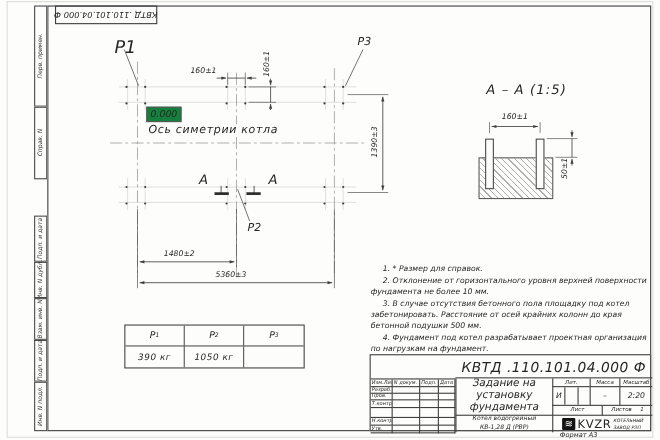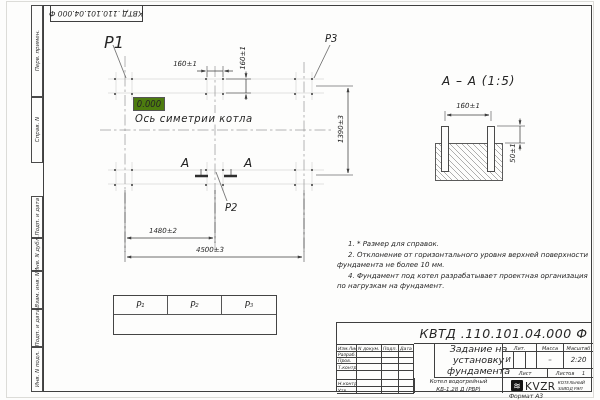--- a/index.html
+++ b/index.html
@@ -16,21 +16,21 @@
 
   .stamp { position:absolute; left:31px; width:12px; border:1px solid #4a4a4a; background:#fdfdfc;
            display:flex; align-items:center; justify-content:center; }
   .stamp span { writing-mode:vertical-rl; transform:rotate(180deg); font-size:5.5px; font-style:italic;
                 white-space:nowrap; color:#333; }
   .lbl { position:absolute; font-style:italic; white-space:nowrap; }
   .dim { position:absolute; font-style:italic; font-size:7px; text-align:center; white-space:nowrap; }
   .dim-v { transform:rotate(-90deg); }
 
   .levelbox { position:absolute; left:133px; top:97px; width:32px; height:14px; border:1px solid #555;
-              display:flex; align-items:center; justify-content:center; font-size:8.5px; font-style:italic; background:#4d7c0f; }
+              display:flex; align-items:center; justify-content:center; font-size:8.5px; font-style:italic; background:#15803d; }
   .axis { left:133px; top:113px; font-size:10px; letter-spacing:.6px; background:#fdfdfc; padding:0 2px; }
 
   .bolt-group { position:absolute; width:19px; height:17px; }
   .bolt-group i { position:absolute; width:2.4px; height:2.4px; background:#3c3c3c; border-radius:50%; }
   .bolt-group i:nth-child(1){left:0;top:0} .bolt-group i:nth-child(2){right:0;top:0}
   .bolt-group i:nth-child(3){left:0;bottom:0} .bolt-group i:nth-child(4){right:0;bottom:0}
 
   .sec-title { left:442px; top:74px; font-size:12px; letter-spacing:1px; }
   .concrete { position:absolute; left:435px; top:143px; width:68px; height:38px; border:1px solid #5a5a5a;
               background:repeating-linear-gradient(45deg, rgba(130,130,130,0) 0 3.2px, rgba(110,110,110,.55) 3.2px 4px); }
@@ -45,21 +45,21 @@
   .ltable .hd { font-size:8.5px; }
   .ltable .hd sub { font-size:5.5px; }
 
   .notes { position:absolute; left:337px; top:240px; width:253px; }
   .notes p { font-size:7px; font-style:italic; line-height:1.42; text-indent:11px; color:#222; margin-bottom:1px; }
 
   .tb { position:absolute; left:336px; top:322px; width:256px; height:70px; border:1.4px solid #3f3f3f; background:#fdfdfc; }
   .tb .cell { position:absolute; border-left:1px solid #3f3f3f; border-bottom:1px solid #3f3f3f;
               display:flex; align-items:center; justify-content:center; overflow:hidden; }
   .tb .bignum { left:77px; top:0; width:179px; height:21px; font-size:12.5px; font-style:italic; letter-spacing:.5px; }
-  .tb .name   { left:77px; top:21px; width:88px; height:34px; flex-direction:column; font-size:9.5px; font-style:italic; line-height:1.15;margin-left:20px; }
+  .tb .name   { left:77px; top:21px; width:88px; height:34px; flex-direction:column; font-size:9.5px; font-style:italic; line-height:1.15; }
   .tb .product{ left:77px; top:55px; width:88px; height:15px; flex-direction:column; font-size:5.5px; font-style:italic; line-height:1.3; border-bottom:none; }
   .tb .h5 { font-size:5px; font-style:italic; }
   .tb .lit-h  { left:165px; top:21px; width:34px; height:8px; }
   .tb .mass-h { left:199px; top:21px; width:27px; height:8px; }
   .tb .scale-h{ left:226px; top:21px; width:30px; height:8px; }
   .tb .lit-v  { left:165px; top:29px; width:34px; height:17px; padding:0; }
   .tb .lit-v b{ flex:1; height:100%; display:flex; align-items:center; justify-content:center;
                 font-weight:normal; font-style:italic; font-size:7px; }
   .tb .lit-v b + b { border-left:1px solid #3f3f3f; }
   .tb .mass-v { left:199px; top:29px; width:27px; height:17px; font-size:7px; font-style:italic; }
@@ -188,21 +188,21 @@
     <div class="lbl" style="left:325px;top:33px;font-size:10px">P3</div>
     <div class="lbl" style="left:225px;top:202px;font-size:10px">P2</div>
 
     <div class="levelbox">0.000</div>
     <div class="lbl axis">Ось симетрии котла</div>
 
     <div class="dim" style="left:168px;top:60px;width:34px">160±1</div>
     <div class="dim dim-v" style="left:226px;top:54px;width:34px">160±1</div>
     <div class="dim dim-v" style="left:321px;top:125px;width:40px">1390±3</div>
     <div class="dim" style="left:143px;top:227px;width:40px">1480±2</div>
-    <div class="dim" style="left:190px;top:246px;width:40px">4500±3</div>
+    <div class="dim" style="left:190px;top:246px;width:40px">5360±3</div>
 
     <div class="lbl" style="left:181px;top:156px;font-size:12px">А</div>
     <div class="lbl" style="left:244px;top:156px;font-size:12px">А</div>
   </div>
 
   <div>
     <div class="lbl sec-title">А – А (1:5)</div>
     <div class="concrete"></div>
     <div class="bolt" style="left:441px"></div>
     <div class="bolt" style="left:487px"></div>
@@ -216,25 +216,28 @@
         <sub>1</sub>
       </div>
     <div class="hd">
         <span>P</span>
         <sub>2</sub>
       </div>
     <div class="hd">
         <span>P</span>
         <sub>3</sub>
       </div>
+    <div>390 кг</div>
+    <div>1050 кг</div>
   </div>
 
   <div class="notes">
     <p>1. * Размер для справок.</p>
     <p>2. Отклонение от горизонтального уровня верхней поверхности фундамента не более 10 мм.</p>
+    <p>3. В случае отсутствия бетонного пола площадку под котел забетонировать. Расстояние от осей крайних колонн до края бетонной подушки 500 мм.</p>
     <p>4. Фундамент под котел разрабатывает проектная организация по нагрузкам на фундамент.</p>
   </div>
 
   <div class="tb">
     <div class="cell bignum" style="border-left:none">КВТД .110.101.04.000  Ф</div>
     <div class="cell name">
       <span>Задание на</span>
       <span>установку</span>
       <span>фундамента</span>
     </div>

